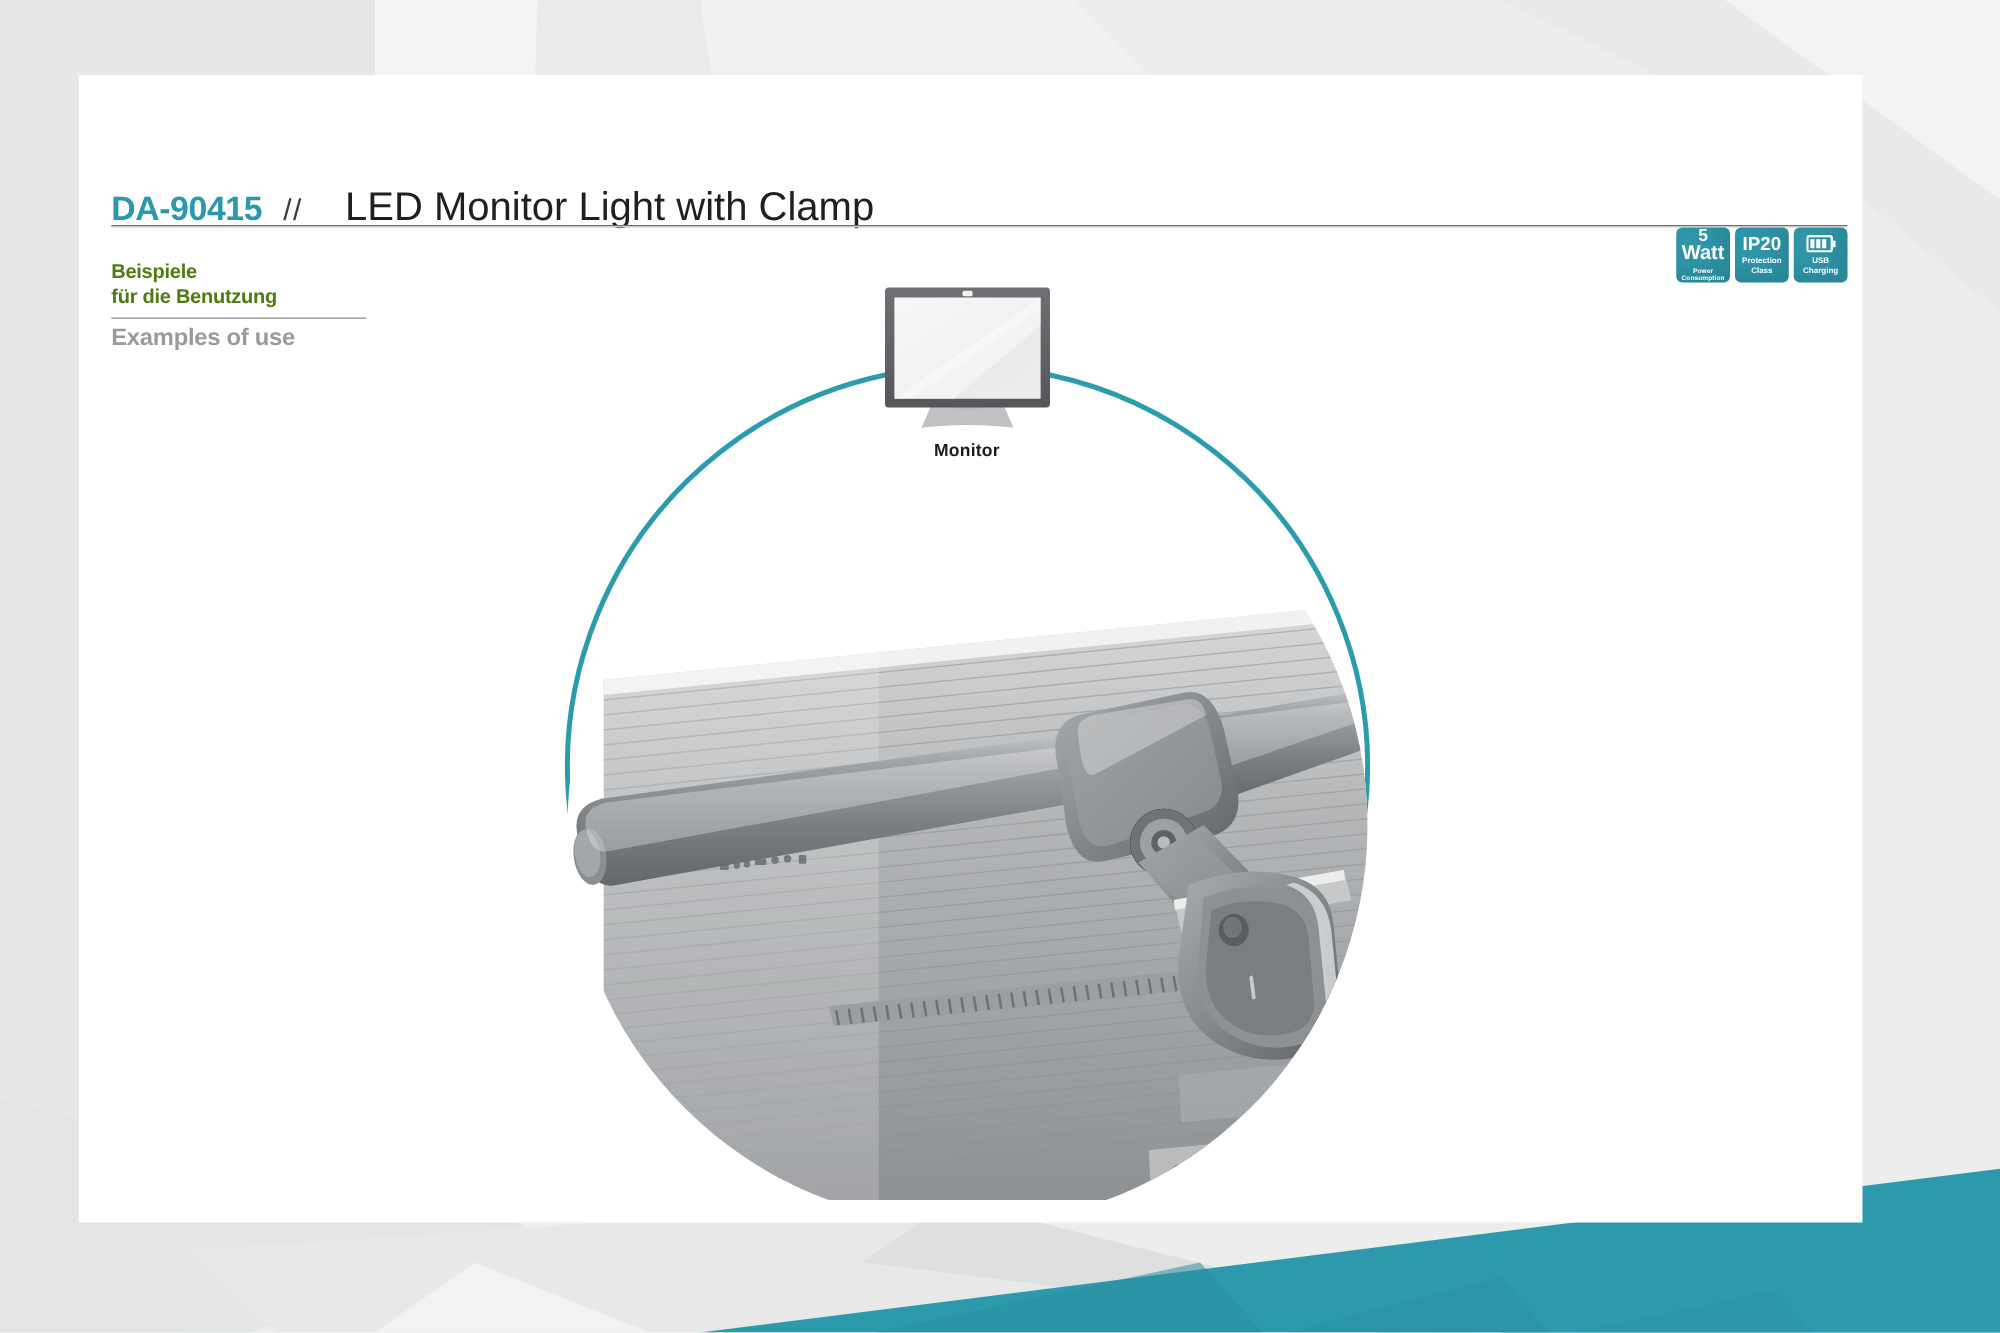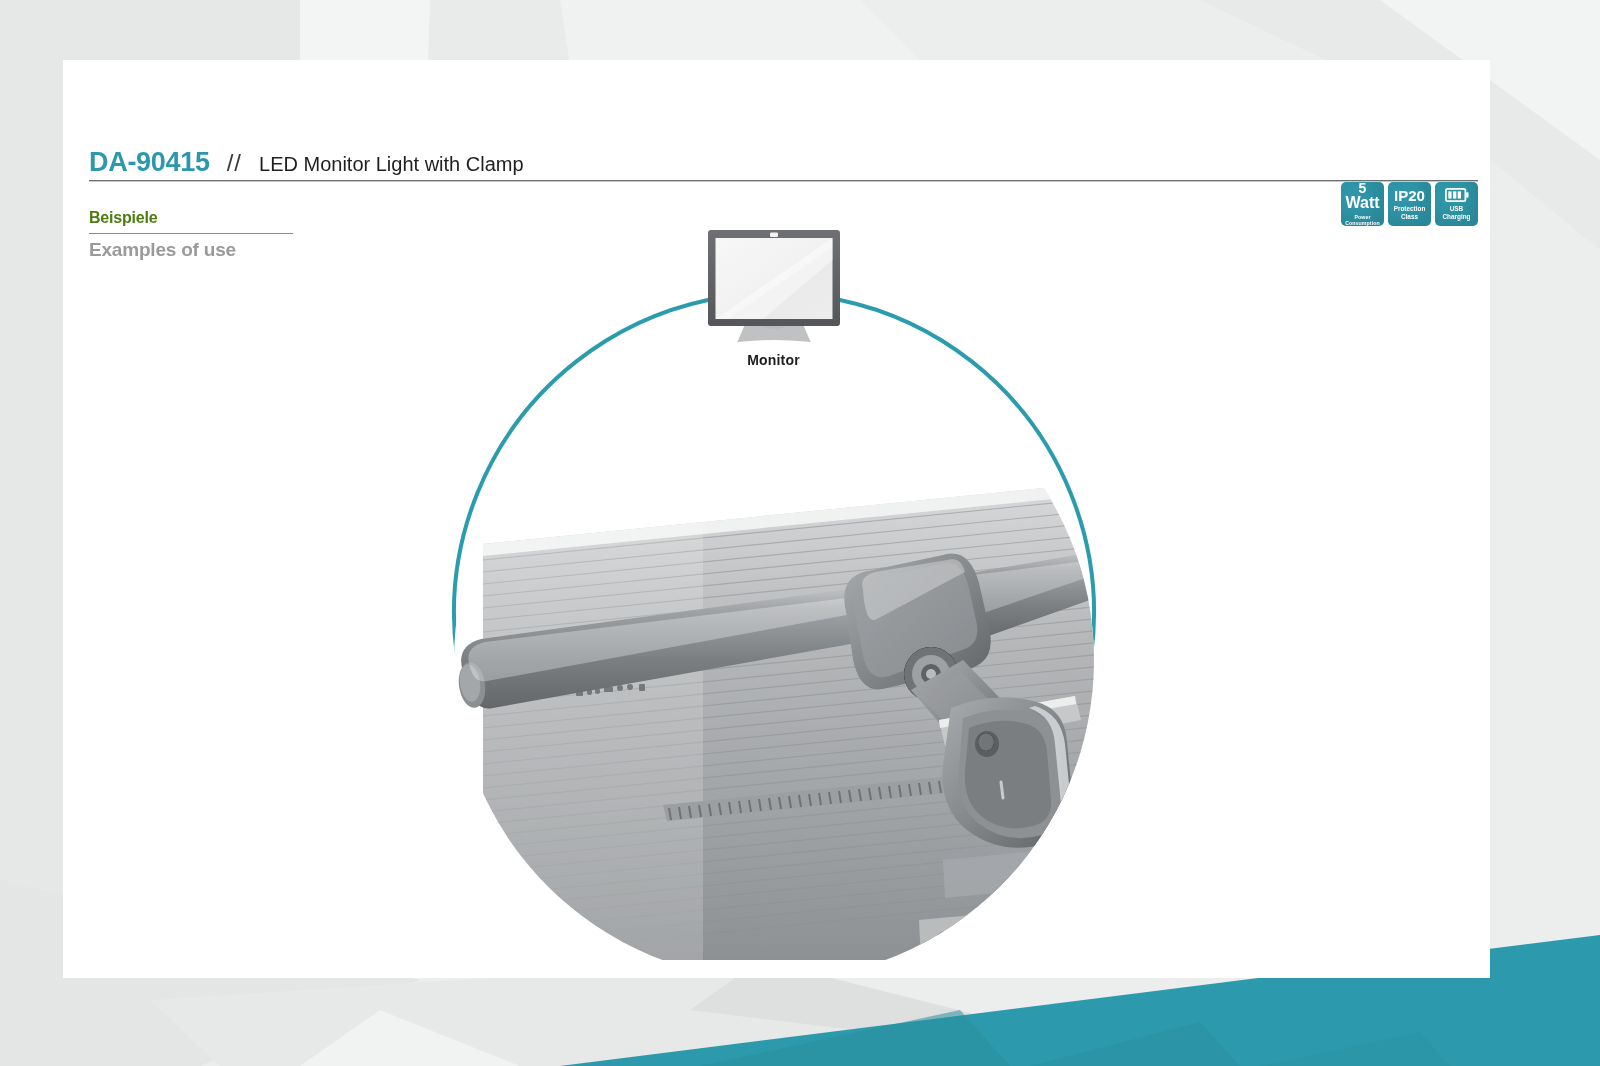--- a/index.html
+++ b/index.html
@@ -31,21 +31,21 @@
     display:flex;align-items:baseline;gap:0;
   }
   .sku{
     font-size:27px;font-weight:bold;color:#2b98ab;letter-spacing:-0.3px;
   }
   .slashes{
     font-size:24px;color:#3a3a3a;margin-left:17px;font-weight:400;
     letter-spacing:1px;
   }
   .title-txt{
-    font-size:20px;color:#1f1f1f;margin-left:17px;font-weight:400;
+    font-size:32px;color:#1f1f1f;margin-left:34px;font-weight:400;
   }
   .title-rule{
     position:absolute;left:26px;top:120px;width:1389px;height:2px;
     background:linear-gradient(to bottom,#6e6e6e 0 1px,#c9c9c9 1px 2px);
   }
 
   
   .sec{position:absolute;left:26px;top:148px;width:300px;}
   .sec .de{
     font-size:16px;font-weight:bold;color:#4d7c0f;line-height:1.28;
@@ -126,20 +126,21 @@
 
   <div class="title-row">
     <span class="sku">DA-90415</span>
     <span class="slashes">//</span>
     <span class="title-txt">LED Monitor Light with Clamp</span>
   </div>
   <div class="title-rule"></div>
 
   <div class="sec">
     <div class="de">Beispiele</div>
+    <div class="de">für die Benutzung</div>
     <div class="rule"></div>
     <div class="en">Examples of use</div>
   </div>
 
   <div class="badges">
 
     <div class="badge">
       <div class="big">5</div>
       <div class="big2">Watt</div>
       <div class="sub">

